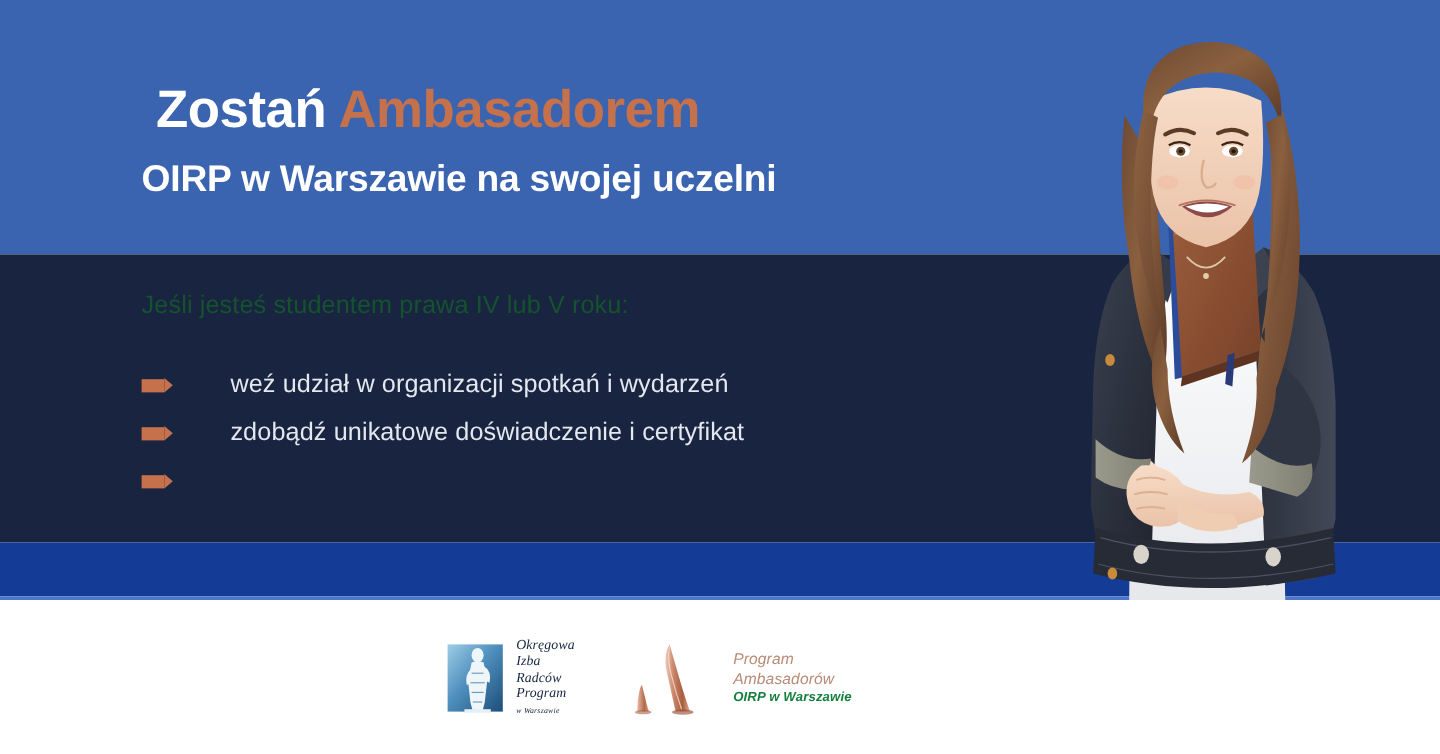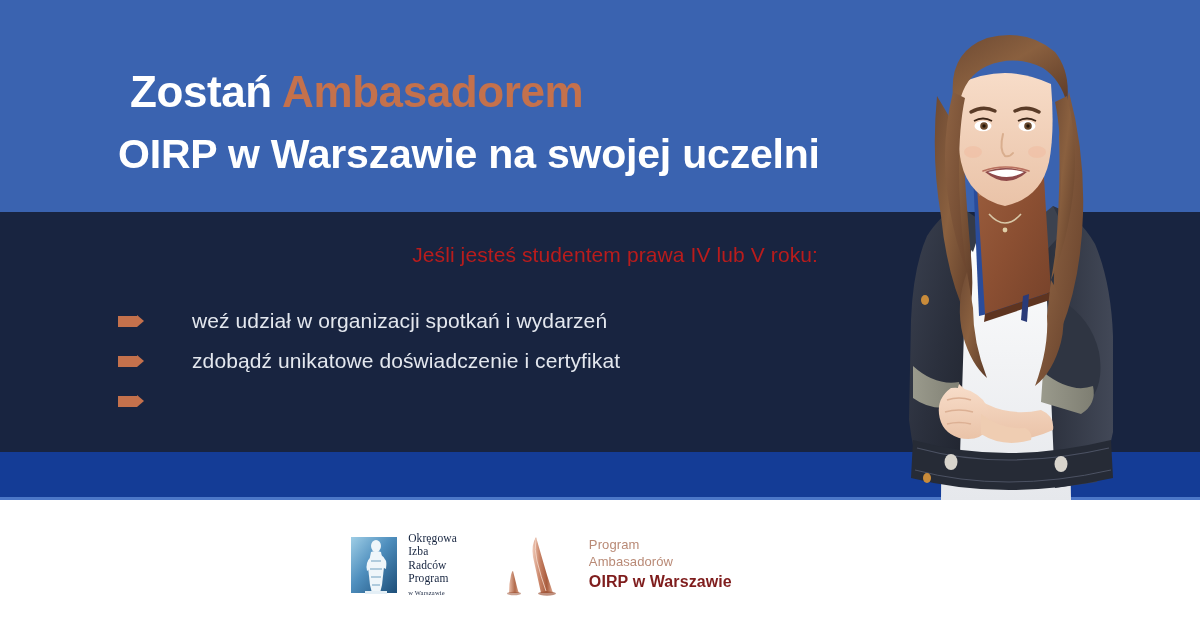--- a/index.html
+++ b/index.html
@@ -43,45 +43,44 @@
     font-size: 44px;
     font-weight: 700;
     letter-spacing: -0.4px;
     line-height: 1.12;
     color: #ffffff;
     margin: 12px;
     white-space: nowrap;
   }
   .headline-1 .accent { color: #C4714C; }
   .headline-2 {
-    font-size: 41px;
+    font-size: 31px;
     font-weight: 700;
     letter-spacing: -0.2px;
     line-height: 1.2;
     color: #ffffff;
     margin: 14px 0 0 0;
     white-space: nowrap;
   }
 
   
   .body-wrap {
     position: absolute;
     left: 118px;
     top: 243px;
     width: 700px;
     z-index: 6;
   }
   .intro {
     font-size: 21px;
     font-weight: 400;
-    color: #b91c1c;
+    color: #14532d;
     margin: 0 0 34px 0;
     letter-spacing: 0.1px;
     white-space: nowrap;
-    text-align: right;
   }
   .bullets {
     list-style: none;
     margin: 0;
     padding: 0;
   }
   .bullet-row {
     display: flex;
     align-items: center;
     height: 40px;
@@ -136,20 +135,21 @@
     position: absolute;
     left: 0;
     top: 500px;
     width: 1081px;
     height: 128px;
     display: flex;
     align-items: center;
     justify-content: center;
     gap: 46px;
     z-index: 6;
+    font-style: italic;
   }
   .logo-oirp {
     display: flex;
     align-items: center;
     gap: 9px;
   }
   .logo-oirp .emblem {
     width: 50px;
     height: 66px;
     flex: 0 0 auto;
@@ -186,23 +186,23 @@
   }
   .logo-amb .words .l1,
   .logo-amb .words .l2 {
     display: block;
     font-size: 13px;
     color: #B98A76;
     letter-spacing: 0.1px;
   }
   .logo-amb .words .l3 {
     display: block;
-    font-size: 16px;
+    font-size: 11px;
     font-weight: 700;
-    color: #7f1d1d;
+    color: #15803d;
     letter-spacing: 0.1px;
   }
 </style>
 </head>
 <body>
 
 <div id="banner">
 
   <div class="band band-top"></div>
   <div class="band band-mid"></div>

